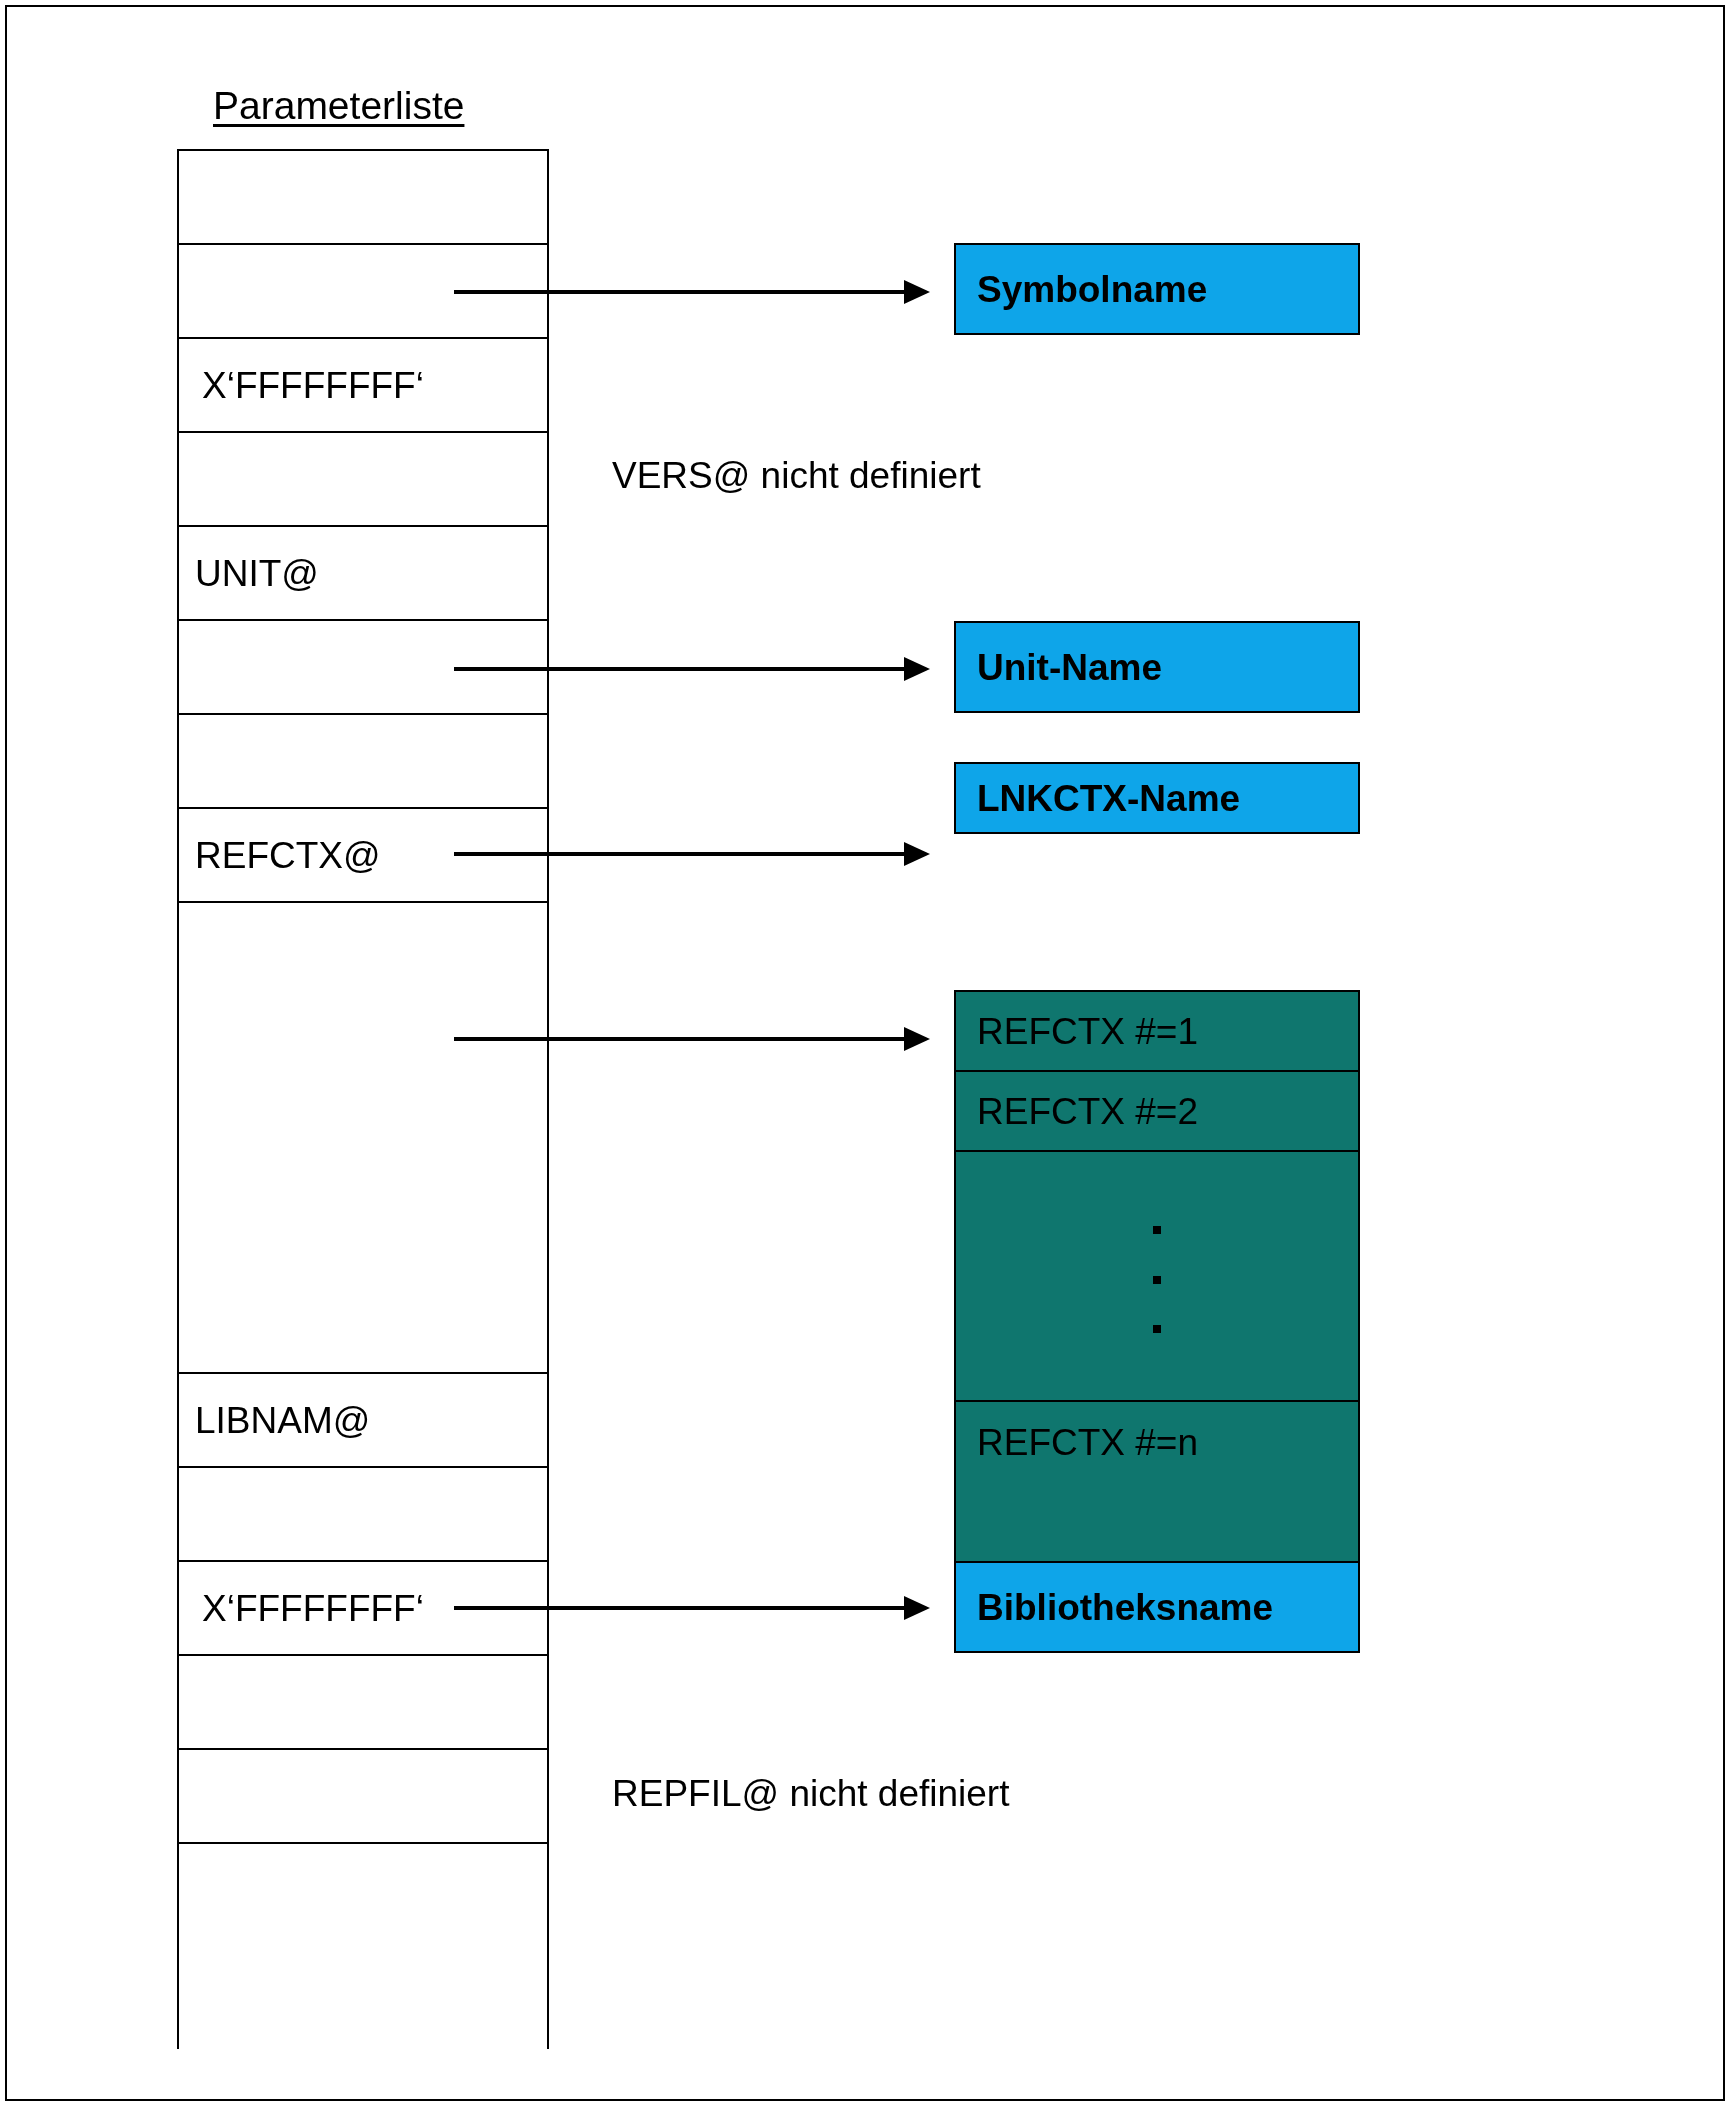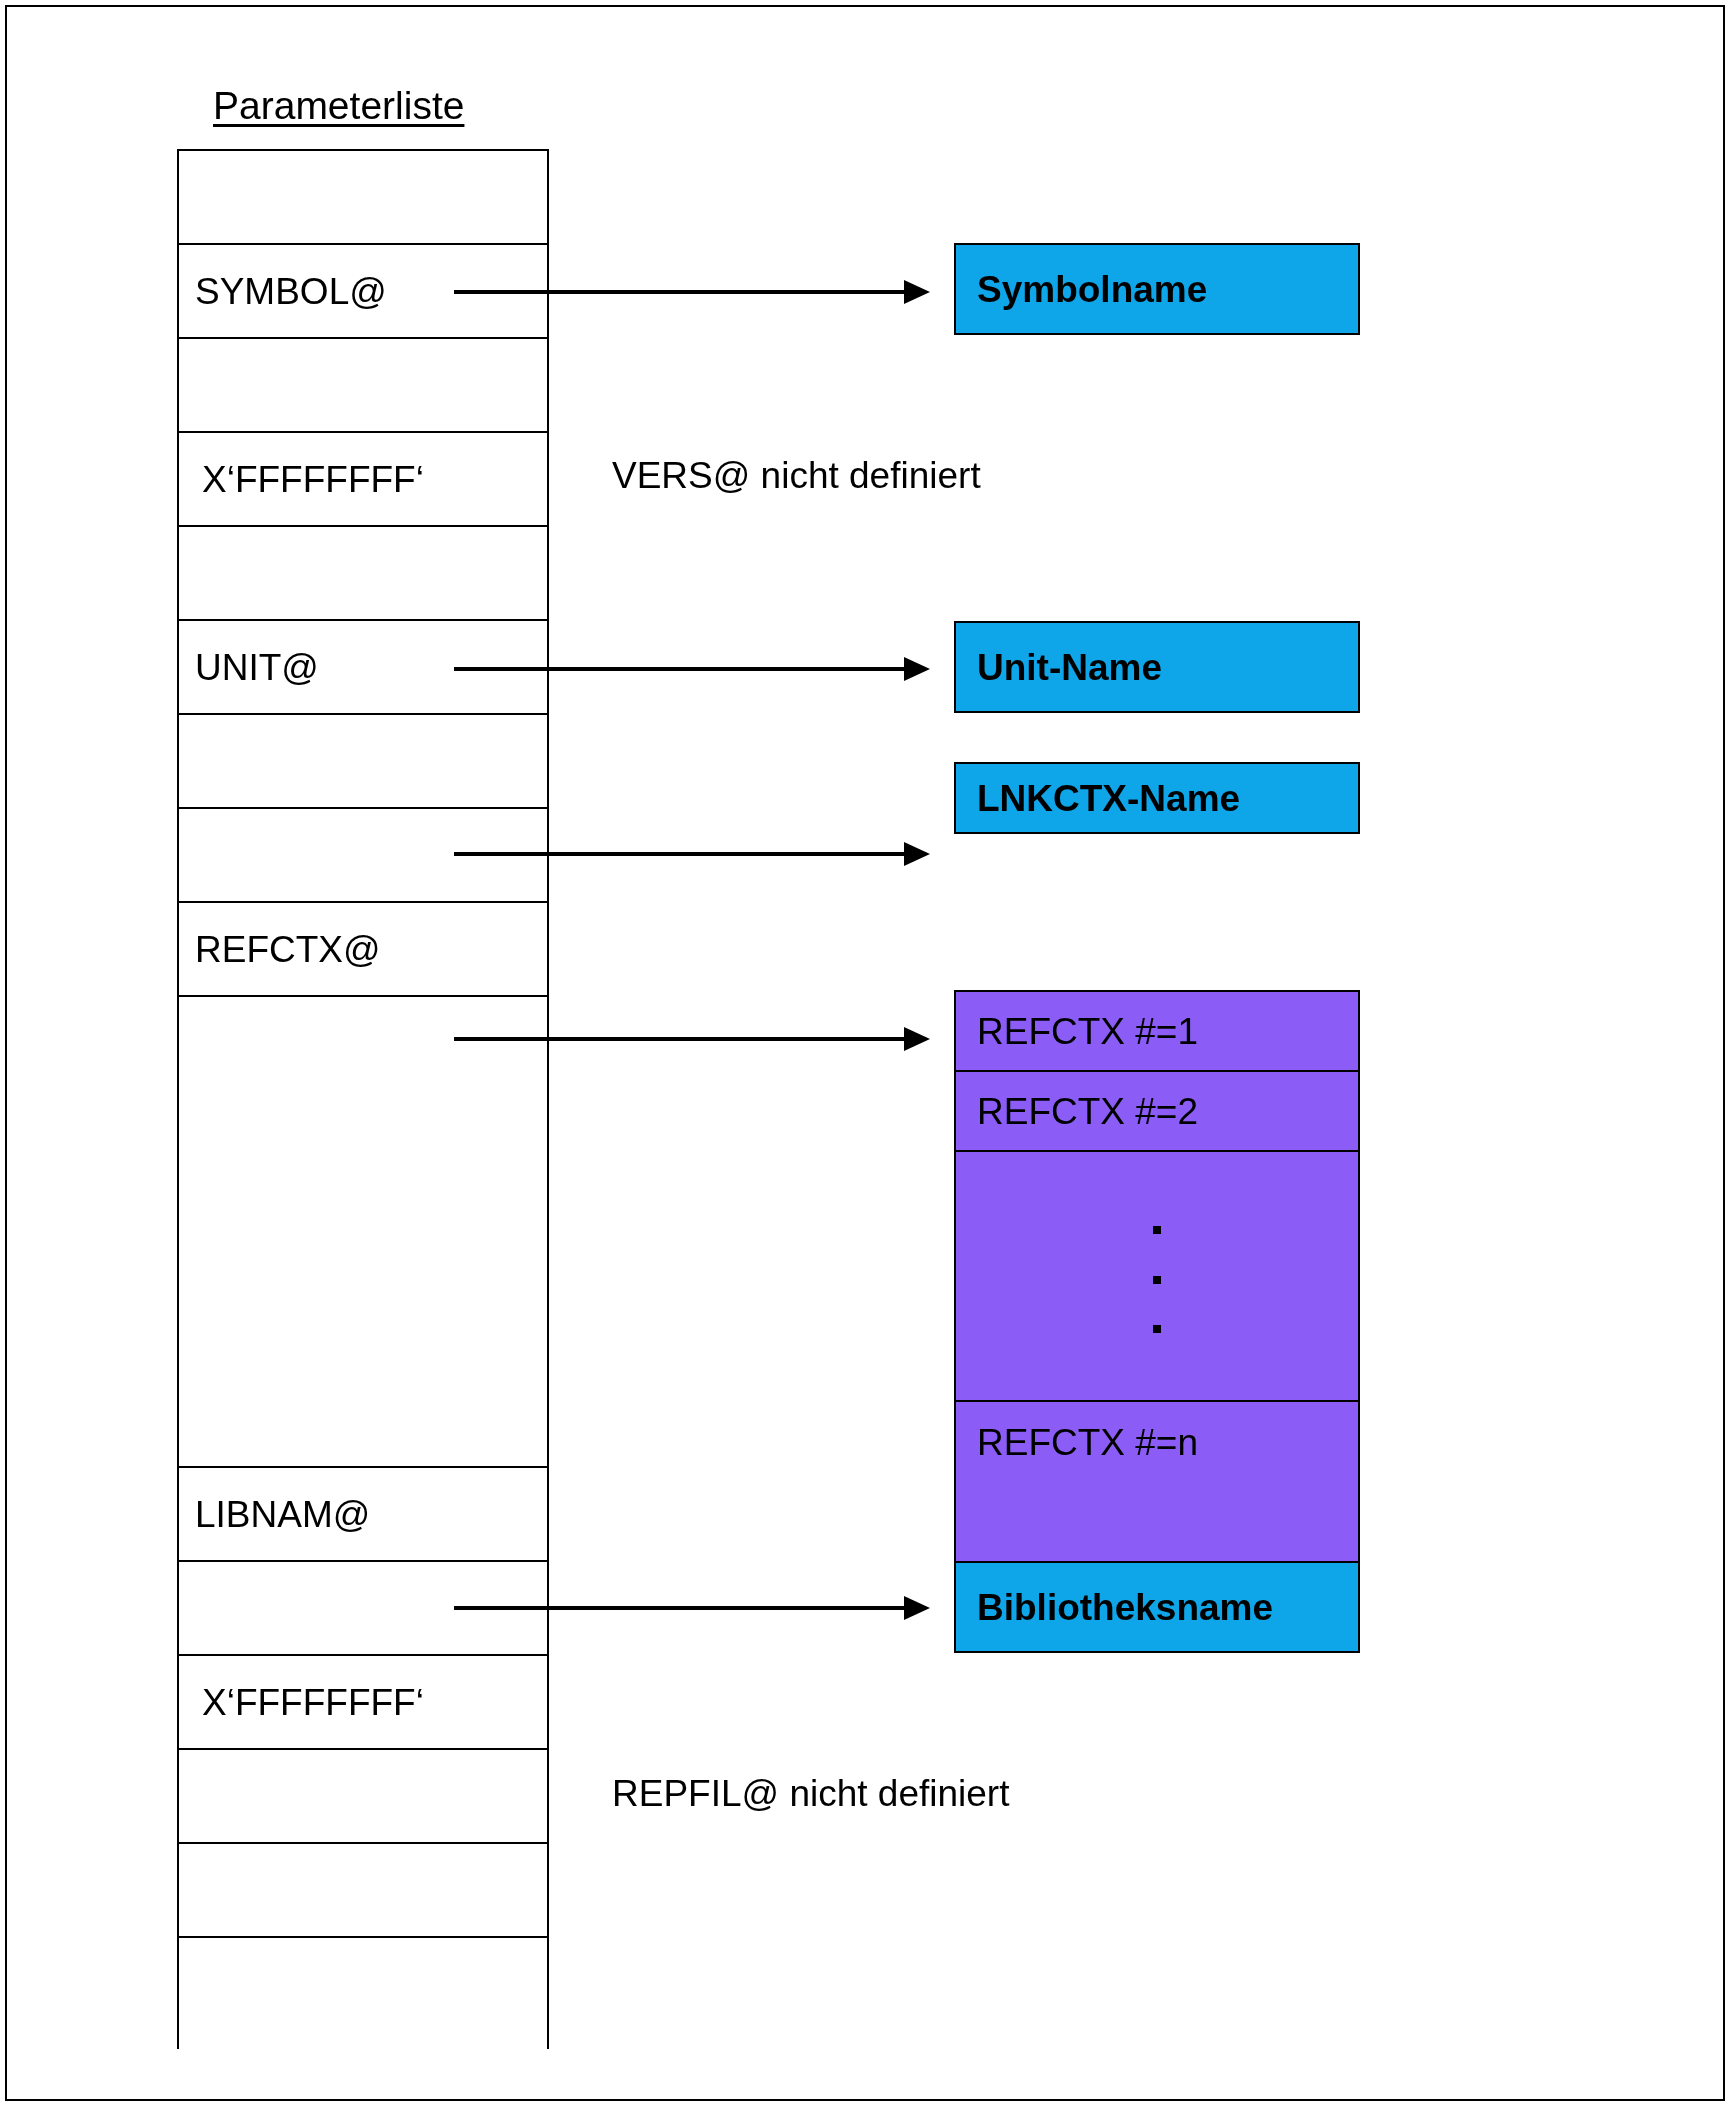--- a/index.html
+++ b/index.html
@@ -98,21 +98,21 @@
   }
   
   #refctx-stack {
     position: absolute;
     left: 954px;
     top: 990px;
     width: 406px;
     height: 610px;
     border: 2.6px solid #000000;
     box-sizing: border-box;
-    background: #8b5cf6;
+    background: #0f766e;
     text-align: right;
   }
   .refctx-cell {
     position: relative;
     border-bottom: 2.6px solid #000000;
     box-sizing: border-box;
     height: 80px;
   }
   .refctx-cell.dots-cell {
     height: 250px;
@@ -185,23 +185,20 @@
 
   <div id="outer-frame"></div>
 
   <div id="page-title">Parameterliste</div>
 
   <div id="param-list">
     <div class="param-row">
       <span class="param-label"></span>
     </div>
     <div class="param-row">
-      <span class="param-label">SYMBOL@</span>
-    </div>
-    <div class="param-row">
       <span class="param-label"></span>
     </div>
     <div class="param-row">
       <span class="param-label hexval">X‘FFFFFFFF‘</span>
     </div>
     <div class="param-row">
       <span class="param-label"></span>
     </div>
     <div class="param-row">
       <span class="param-label">UNIT@</span>

